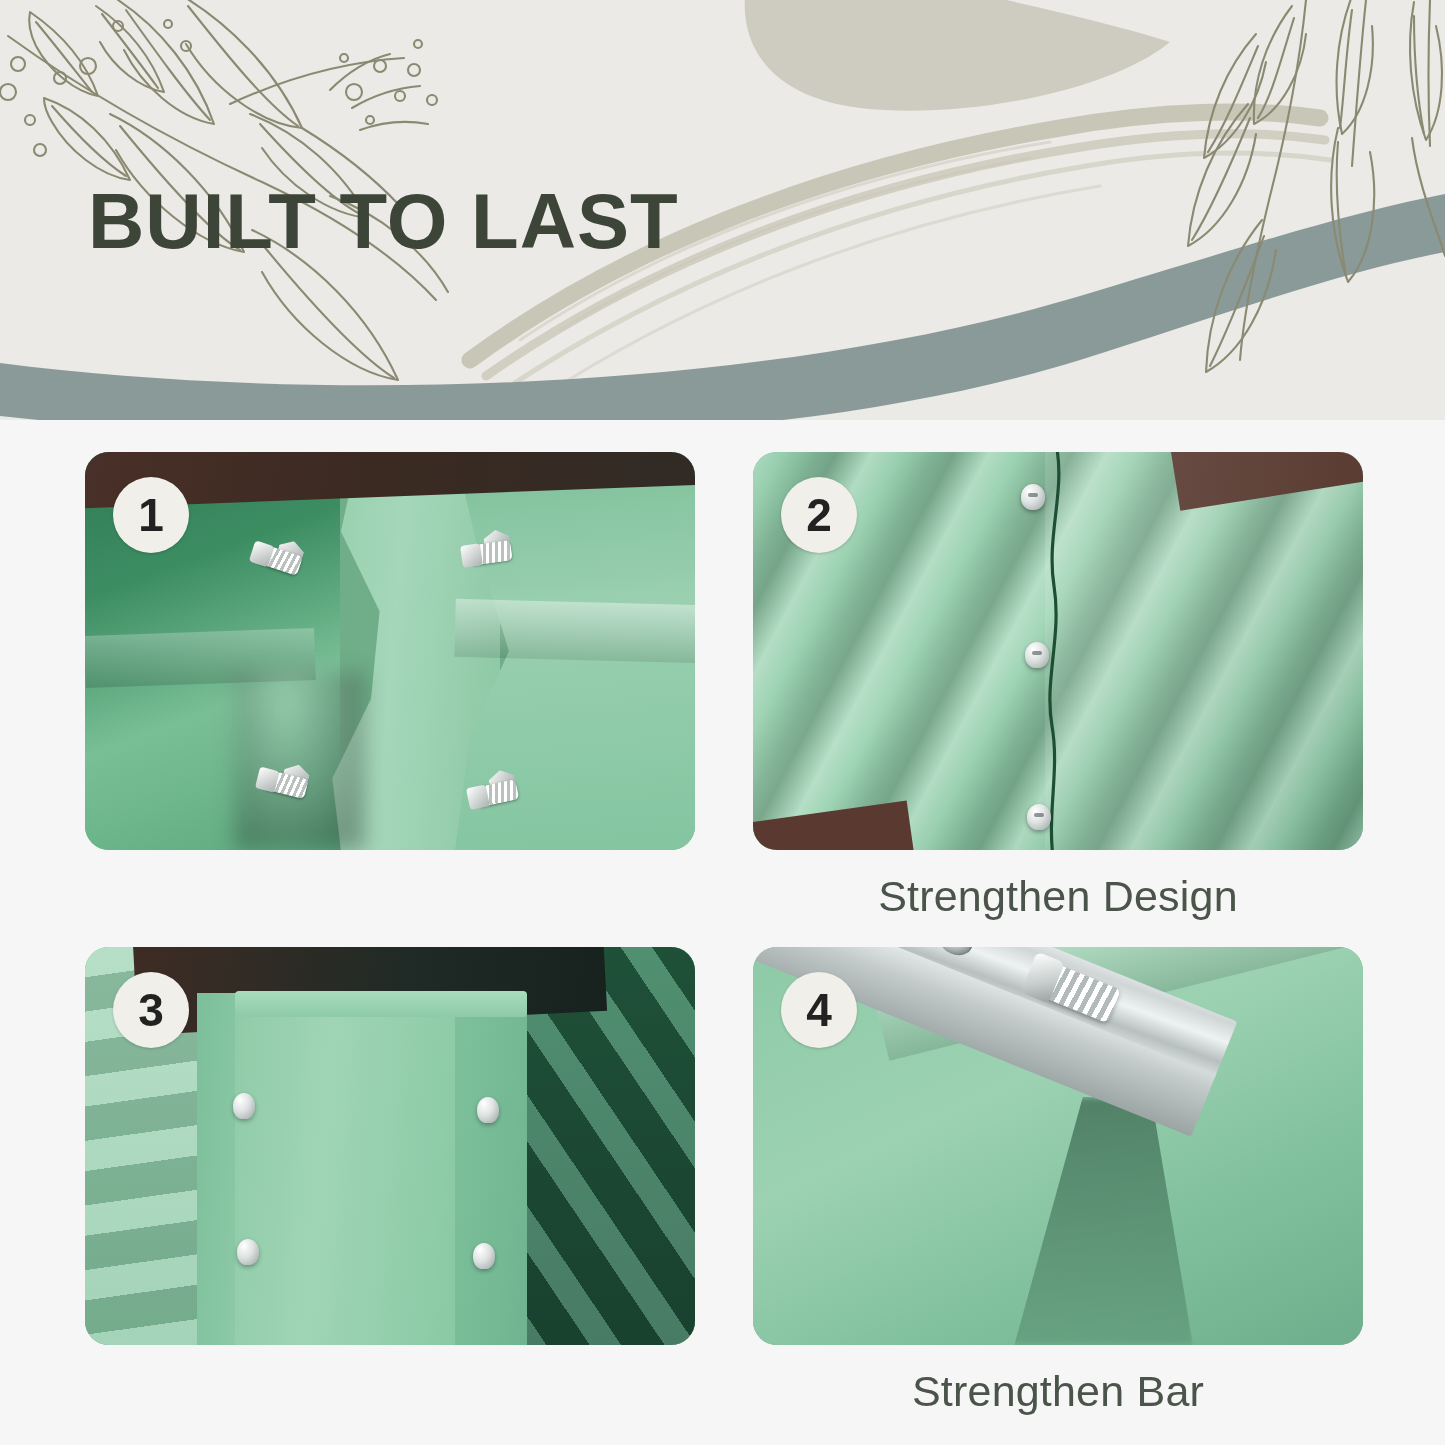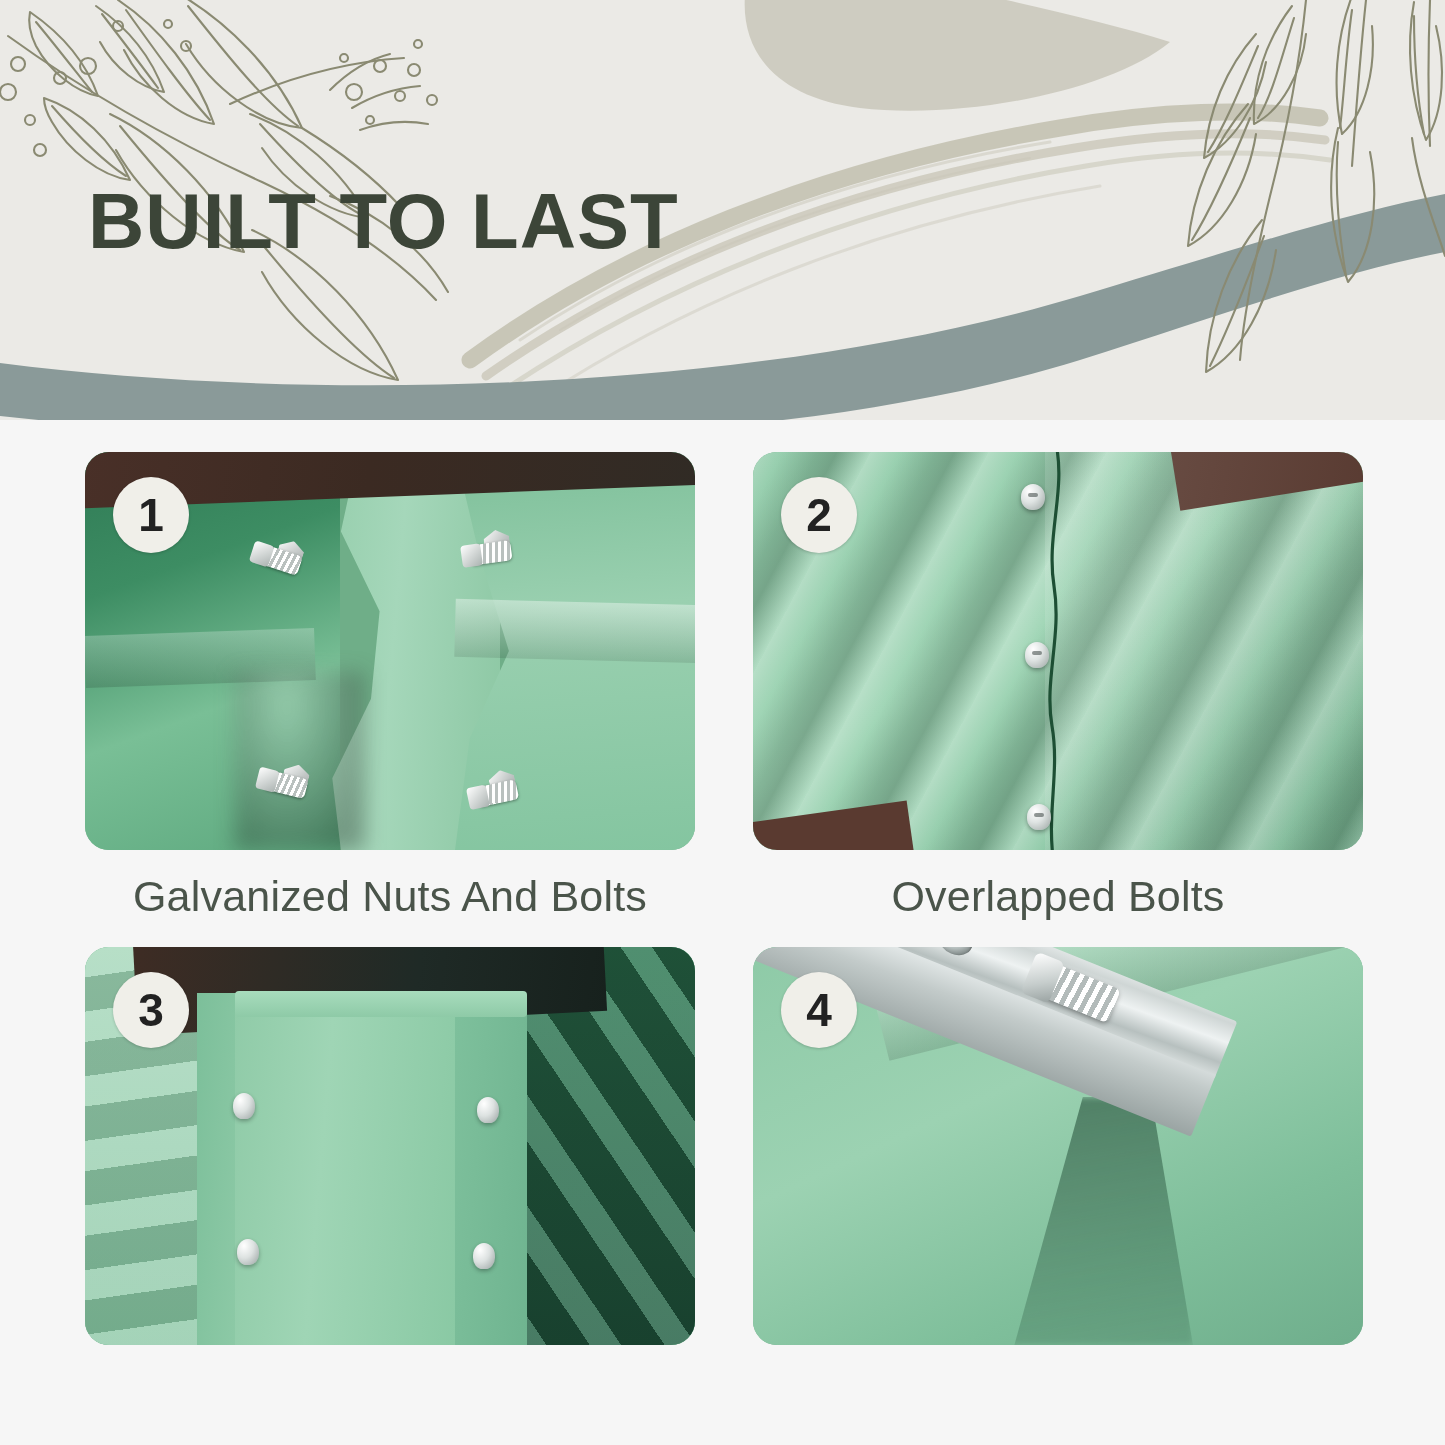--- a/index.html
+++ b/index.html
@@ -403,21 +403,20 @@
           <div class="head"></div>
       </div>
       <div class="bolt" style="left:390px; top:318px; transform:rotate(-12deg);">
         <div class="nut"></div>
           <div class="shaft"></div>
           <div class="head"></div>
       </div>
 
       <div class="badge">1</div>
     </div>
-    <div class="caption">Galvanized Nuts And Bolts</div>
   </div>
 
   <div class="cell c2">
     <div class="photo">
       <div class="p2-base"></div>
       <div class="p2-overlap"></div>
       <div class="p2-dark-tr"></div>
       <div class="p2-dark-bl"></div>
 
       <div class="p2-seam">
@@ -425,21 +424,21 @@
           <path d="M14,0 C24,46 4,92 12,142 C20,192 2,236 10,282 C18,328 4,372 12,420" fill="none" stroke="#1d4f34" stroke-width="3.2"></path>
         </svg>
       </div>
 
       <div class="screw" style="left:268px; top:32px;"></div>
       <div class="screw" style="left:272px; top:190px;"></div>
       <div class="screw" style="left:274px; top:352px;"></div>
 
       <div class="badge">2</div>
     </div>
-    <div class="caption">Overlapped Bolts</div>
+    <div class="caption">Strengthen Design</div>
   </div>
 
   <div class="cell c3">
     <div class="photo">
       <div class="p3-bg"></div>
       <div class="p3-leftwall"></div>
       <div class="p3-rightwall"></div>
       <div class="p3-roofdark"></div>
       <div class="p3-post-lip"></div>
       <div class="p3-post-side"></div>
@@ -467,14 +466,15 @@
         <div class="p4-hole" style="left:232px; top:18px;"></div>
         <div class="p4-hole" style="left:114px; top:54px;"></div>
         <div class="p4-bolt">
           <div class="thr"></div>
             <div class="cap"></div>
         </div>
       </div>
 
       <div class="badge">4</div>
     </div>
+    <div class="caption">Strengthen Bar</div>
   </div>
 </div>
 
 </body></html>

